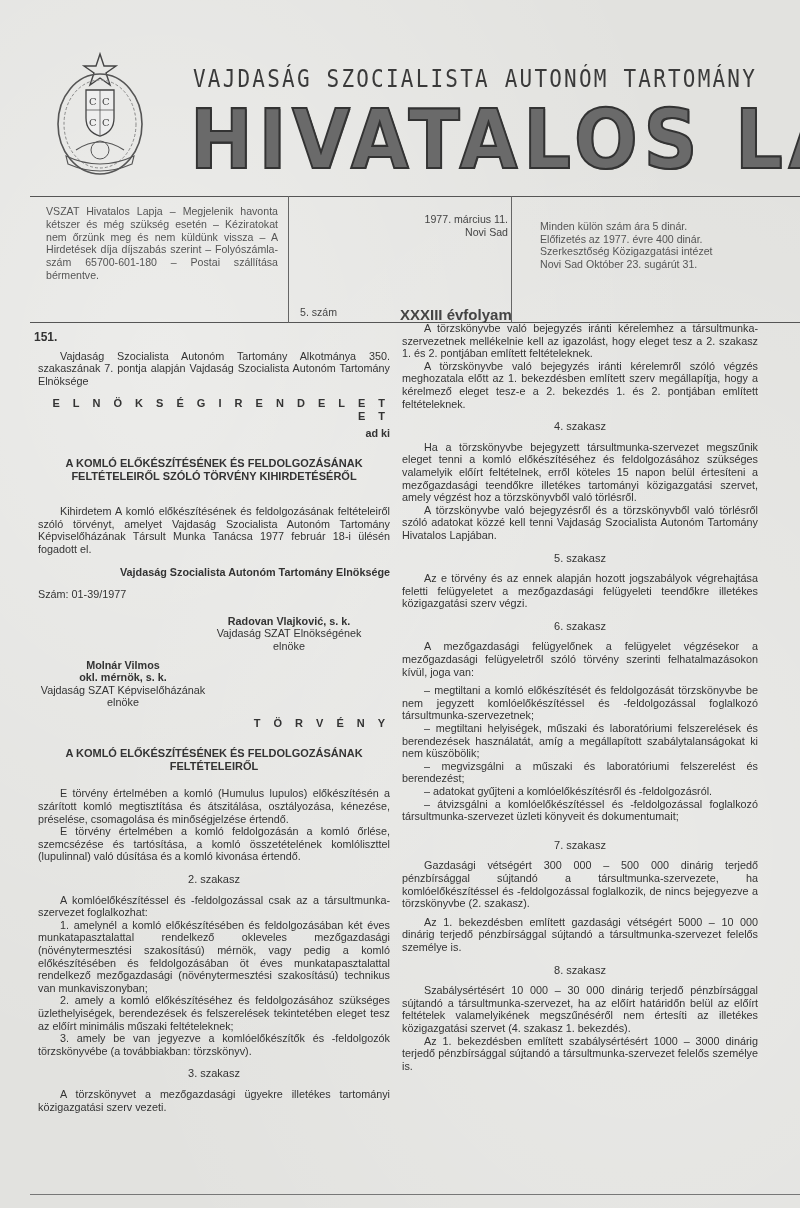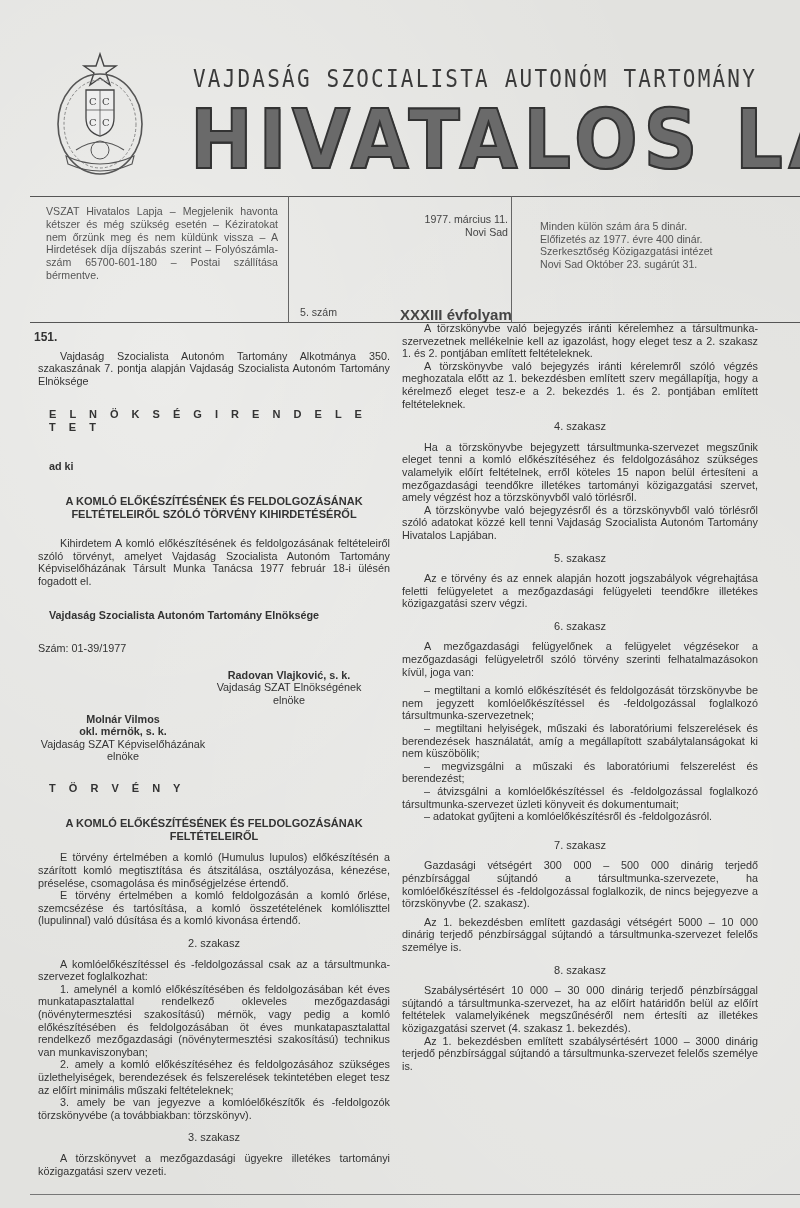--- a/index.html
+++ b/index.html
@@ -44,25 +44,25 @@
   .info-num { position: absolute; left: 300px; top: 306px; font-size: 10.6px; color: #444; }
   .info-year { position: absolute; left: 400px; top: 306px; font-size: 15px; color: #444; font-weight: bold; }
   .info-right { position: absolute; left: 540px; top: 220px; width: 240px; font-size: 10.6px; line-height: 12.5px; color: #555; }
 
   
   .col { position: absolute; top: 345px; width: 352px; font-size: 10.8px; line-height: 12.6px; color: #333; }
   .col-left { left: 38px; top: 331px; }
   .col-right { left: 402px; top: 322px; width: 356px; }
   .p { margin: 0; text-indent: 22px; text-align: justify; }
   .p-noindent { margin: 0; text-align: justify; }
-  .center { text-align: left; margin: 11px; }
+  .center { text-align: right; margin: 0; }
   .num-label { font-size: 12px; margin: 0 0 6px -4px; }
   .spaced { letter-spacing: 5px; font-weight: bold; font-size: 11px; }
   .bold { font-weight: bold; }
-  .heading { font-weight: bold; font-size: 11px; line-height: 13px; text-align: center; margin: 8px; }
+  .heading { font-weight: bold; font-size: 11px; line-height: 13px; text-align: center; margin: 14px; }
   .section { text-align: center; margin: 10px 0 8px; font-size: 11px; }
   .gap4 { height: 4px; } .gap6 { height: 6px; } .gap8 { height: 8px; } .gap10 { height: 10px; } .gap14 { height: 14px; }
   .sig { text-align: center; margin: 0; }
   .bottom-rule { position: absolute; left: 30px; top: 1194px; width: 770px; height: 1px; background: #777; }
 </style>
 </head>
 <body>
 
 <div class="page">
 
@@ -154,22 +154,22 @@
     <p class="p">Ha a törzskönyvbe bejegyzett társultmunka-szervezet megszűnik eleget tenni a komló előkészítéséhez és feldolgozásához szükséges valamelyik előírt feltételnek, erről köteles 15 napon belül értesíteni a mezőgazdasági teendőkre illetékes tartományi közigazgatási szervet, amely végzést hoz a törzskönyvből való törlésről.</p>
     <p class="p">A törzskönyvbe való bejegyzésről és a törzskönyvből való törlésről szóló adatokat közzé kell tenni Vajdaság Szocialista Autonóm Tartomány Hivatalos Lapjában.</p>
     <p class="section">5. szakasz</p>
     <p class="p">Az e törvény és az ennek alapján hozott jogszabályok végrehajtása feletti felügyeletet a mezőgazdasági felügyeleti teendőkre illetékes közigazgatási szerv végzi.</p>
     <p class="section">6. szakasz</p>
     <p class="p">A mezőgazdasági felügyelőnek a felügyelet végzésekor a mezőgazdasági felügyeletről szóló törvény szerinti felhatalmazásokon kívül, joga van:</p>
     <div class="gap6"></div>
     <p class="p">– megtiltani a komló előkészítését és feldolgozását törzskönyvbe be nem jegyzett komlóelőkészítéssel és -feldolgozással foglalkozó társultmunka-szervezetnek;</p>
     <p class="p">– megtiltani helyiségek, műszaki és laboratóriumi felszerelések és berendezések használatát, amíg a megállapított szabálytalanságokat ki nem küszöbölik;</p>
     <p class="p">– megvizsgálni a műszaki és laboratóriumi felszerelést és berendezést;</p>
+    <p class="p">– adatokat gyűjteni a komlóelőkészítésről és -feldolgozásról.</p>
     <p class="p">– átvizsgálni a komlóelőkészítéssel és -feldolgozással foglalkozó társultmunka-szervezet üzleti könyveit és dokumentumait;</p>
-    <p class="p">– adatokat gyűjteni a komlóelőkészítésről és -feldolgozásról.</p>
     <div class="gap6"></div>
     <p class="section">7. szakasz</p>
     <p class="p">Gazdasági vétségért 300 000 – 500 000 dinárig terjedő pénzbírsággal sújtandó a társultmunka-szervezete, ha komlóelőkészítéssel és -feldolgozással foglalkozik, de nincs bejegyezve a törzskönyvbe (2. szakasz).</p>
     <div class="gap6"></div>
     <p class="p">Az 1. bekezdésben említett gazdasági vétségért 5000 – 10 000 dinárig terjedő pénzbírsággal sújtandó a társultmunka-szervezet felelős személye is.</p>
     <p class="section">8. szakasz</p>
     <p class="p">Szabálysértésért 10 000 – 30 000 dinárig terjedő pénzbírsággal sújtandó a társultmunka-szervezet, ha az előírt határidőn belül az előírt feltételek valamelyikének megszűnéséről nem értesíti az illetékes közigazgatási szervet (4. szakasz 1. bekezdés).</p>
     <p class="p">Az 1. bekezdésben említett szabálysértésért 1000 – 3000 dinárig terjedő pénzbírsággal sújtandó a társultmunka-szervezet felelős személye is.</p>
   </div>
 

